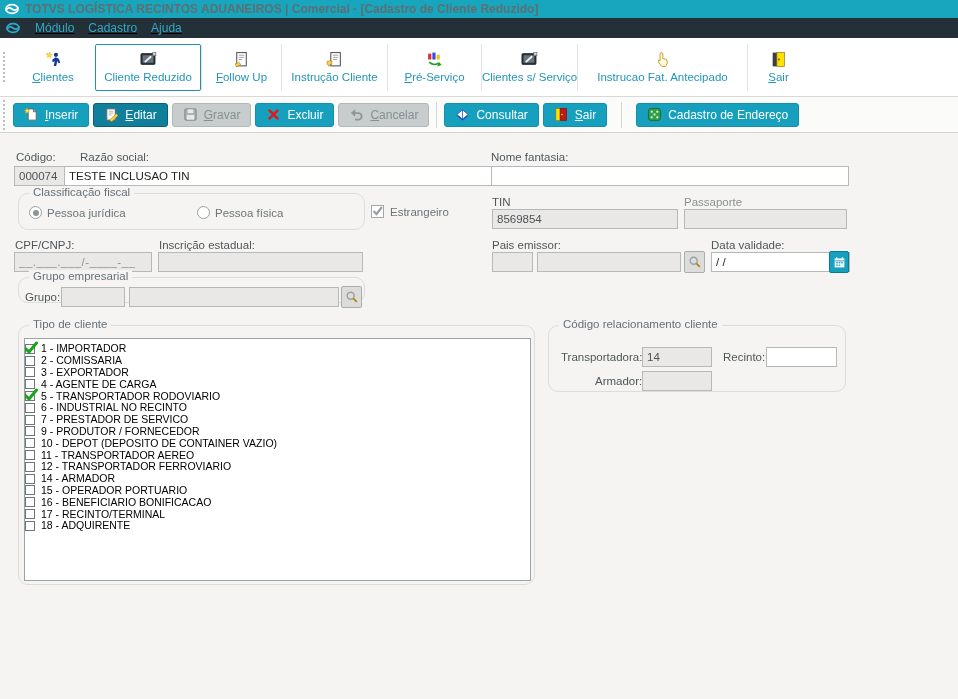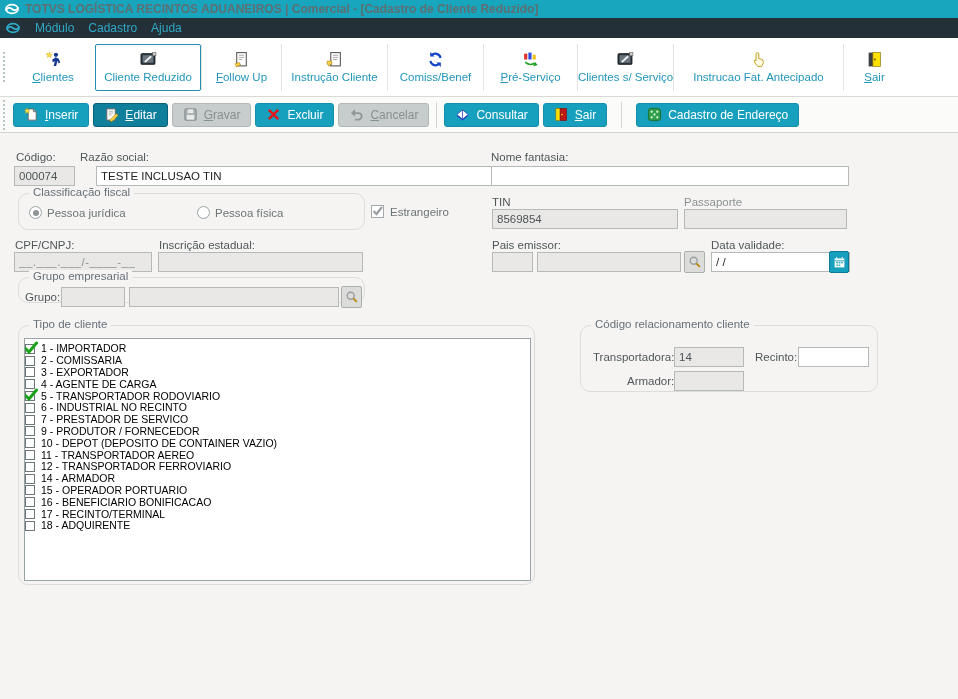--- a/index.html
+++ b/index.html
@@ -5,21 +5,21 @@
   html,body{margin:0;padding:0;}
   body{font-family:"Liberation Sans",sans-serif;background:#e8e8e8;}
   #win{position:relative;width:958px;height:699px;background:#d946ef;overflow:hidden;
        font-family:"Liberation Sans",sans-serif;}
   
   #titlebar{position:absolute;left:0;top:0;width:958px;height:18px;background:#17a6bd;
             display:flex;align-items:center;gap:5px;padding-left:4px;box-sizing:border-box;}
   #titlebar .ttl{color:#5d6f72;font-size:12px;font-weight:bold;white-space:nowrap;}
   
   #menubar{position:absolute;left:0;top:18px;width:958px;height:20px;background:#233037;
-           display:flex;align-items:center;gap:14px;padding-left:5px;box-sizing:border-box;}
+           display:flex;align-items:center;gap:14px;padding-left:5px;box-sizing:border-box;text-decoration:underline;}
   #menubar .mi{color:#2ea9c7;font-size:12px;cursor:default;}
   
   #tabbar{position:absolute;left:0;top:38px;width:958px;height:59px;background:#ffffff;
           border-bottom:1px solid #d9d9d9;display:flex;align-items:center;box-sizing:border-box;}
   .grip{width:3px;height:30px;border-left:2px dotted #b9c3c5;margin:0 3px 0 3px;}
   .tab{height:47px;display:flex;flex-direction:column;align-items:center;justify-content:center;
        gap:3px;box-sizing:border-box;}
   .tab + .tab{border-left:1px solid #e3e3e3;}
   .tab.active{border:1px solid #2191ad;border-radius:2px;background:#fff;}
   .tab .tlabel{display:block;color:#2196b8;font-size:11.5px;white-space:nowrap;}
@@ -132,31 +132,20 @@
       <span class="ticon">
         <svg width="17" height="17" viewBox="0 0 16 16">
             <rect x="4.5" y="1.5" width="9" height="12.5" fill="#fff" stroke="#555"></rect>
             <path d="M6.5 4h5M6.5 6h5M6.5 8h4" stroke="#999" stroke-width=".8"></path>
             <path d="M1 9.5h4.5v3H3.8l-1 2-1-2H1z" fill="#ffd24a" stroke="#a07c00" stroke-width=".5"></path>
           </svg>
       </span>
       <span class="tlabel">Instrução Cliente</span>
     </div>
 
-    <div class="tab" style="width:96px">
-      <span class="ticon">
-        <svg width="17" height="17" viewBox="0 0 16 16">
-            <path d="M12.8 6.5A5 5 0 0 0 4.2 4.2" fill="none" stroke="#1443c8" stroke-width="2"></path>
-            <path d="M3 1v4.2h4.2z" fill="#1443c8"></path>
-            <path d="M3.2 9.5a5 5 0 0 0 8.6 2.3" fill="none" stroke="#1443c8" stroke-width="2"></path>
-            <path d="M13 15v-4.2H8.8z" fill="#1443c8"></path>
-          </svg>
-      </span>
-      <span class="tlabel">Comiss/Benef</span>
-    </div>
 
     <div class="tab" style="width:94px">
       <span class="ticon">
         <svg width="17" height="17" viewBox="0 0 16 16">
             <rect x="2" y="2.5" width="3" height="5.5" fill="#e03030"></rect>
             <rect x="6" y="1.5" width="3" height="6.5" fill="#3050e0"></rect>
             <rect x="10" y="3.5" width="3" height="4.5" fill="#f0c020"></rect>
             <path d="M3 10.5c3 2.6 6.5 2.6 9 .8" fill="none" stroke="#20a020" stroke-width="1.5"></path>
             <path d="M10.5 14.5l4.2-1.4-2.4-2.8z" fill="#20a020"></path>
           </svg>
@@ -294,21 +283,21 @@
       <span class="blabel">Cadastro de Endereço</span>
     </div>
   </div>
 
   <div id="form">
 
     <span class="lbl" style="left:16px;top:17px;">Código:</span>
     <input class="inp dis" style="left: 14px; top: 33px; width: 61px;" readonly="" value="000074">
 
     <span class="lbl" style="left:80px;top:17px;">Razão social:</span>
-    <input class="inp" style="left: 96px; top: 33px; width: 436px;" value="TESTE INCLUSAO TIN">
+    <input class="inp" style="left: 64px; top: 33px; width: 436px;" value="TESTE INCLUSAO TIN">
 
     <span class="lbl" style="left:491px;top:17px;">Nome fantasia:</span>
     <input class="inp" style="left: 491px; top: 33px; width: 358px;" value="">
 
     <div class="fs" style="left:18px;top:60px;width:347px;height:37px;">
       <span class="lg">Classificação fiscal</span>
       <span class="radio sel" style="left:10px;top:12px;"></span>
       <span class="lbl" style="left:28px;top:12px;color:#6c7478;">Pessoa jurídica</span>
       <span class="radio" style="left:178px;top:12px;"></span>
       <span class="lbl" style="left:196px;top:12px;color:#6c7478;">Pessoa física</span>
@@ -444,21 +433,21 @@
             <span class="tc-box"></span>
             <span class="tc-lbl">17 - RECINTO/TERMINAL</span>
           </div>
         <div class="tc-item">
             <span class="tc-box"></span>
             <span class="tc-lbl">18 - ADQUIRENTE</span>
           </div>
       </div>
     </div>
 
-    <div class="fs" style="left:580px;top:192px;width:298px;height:67px;">
+    <div class="fs" style="left:548px;top:192px;width:298px;height:67px;">
       <span class="lg">Código relacionamento cliente</span>
       <span class="lbl" style="left:12px;top:24px;">Transportadora:</span>
       <input class="inp dis" style="left: 93px; top: 21px; width: 70px;" readonly="" value="14">
       <span class="lbl" style="left:174px;top:24px;">Recinto:</span>
       <input class="inp" style="left: 217px; top: 21px; width: 71px;" value="">
       <span class="lbl" style="left:46px;top:48px;">Armador:</span>
       <input class="inp dis" style="left: 93px; top: 45px; width: 70px;" readonly="" value="">
     </div>
 
 

